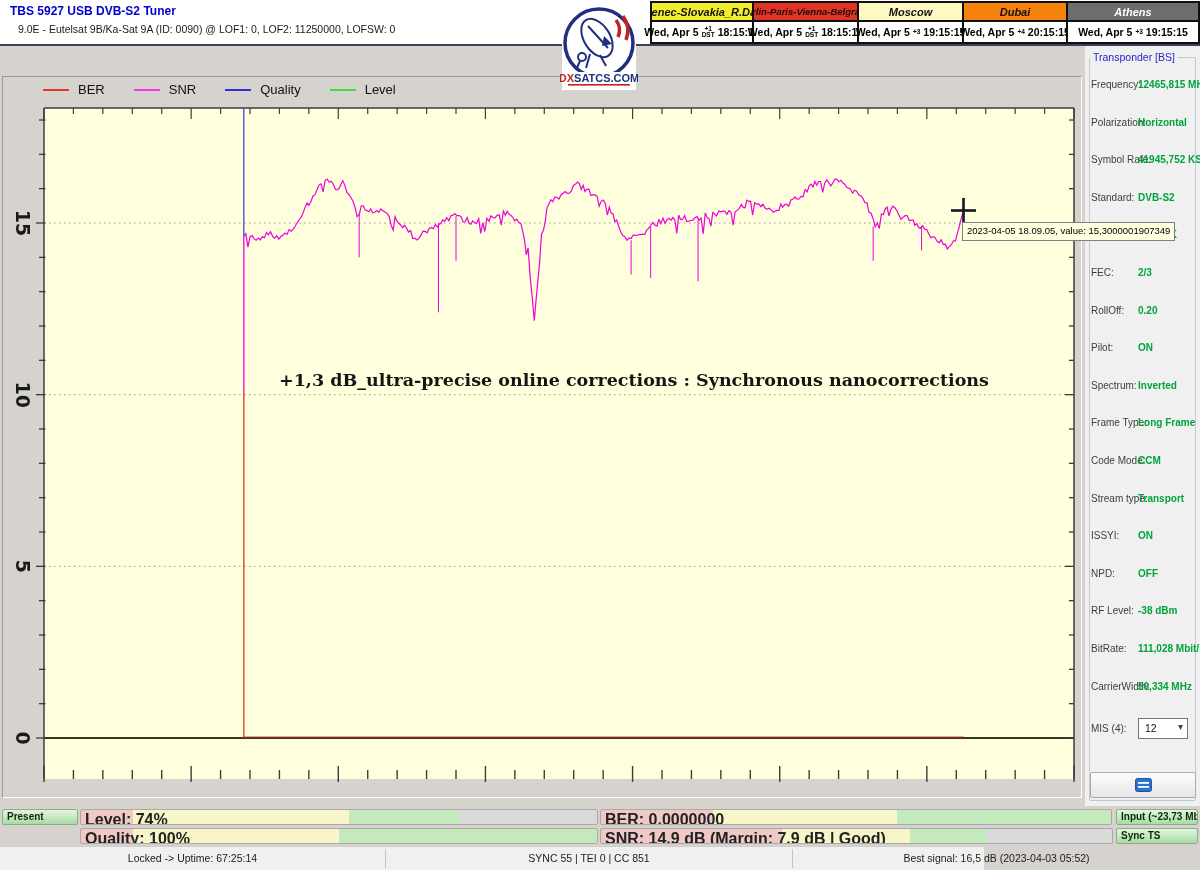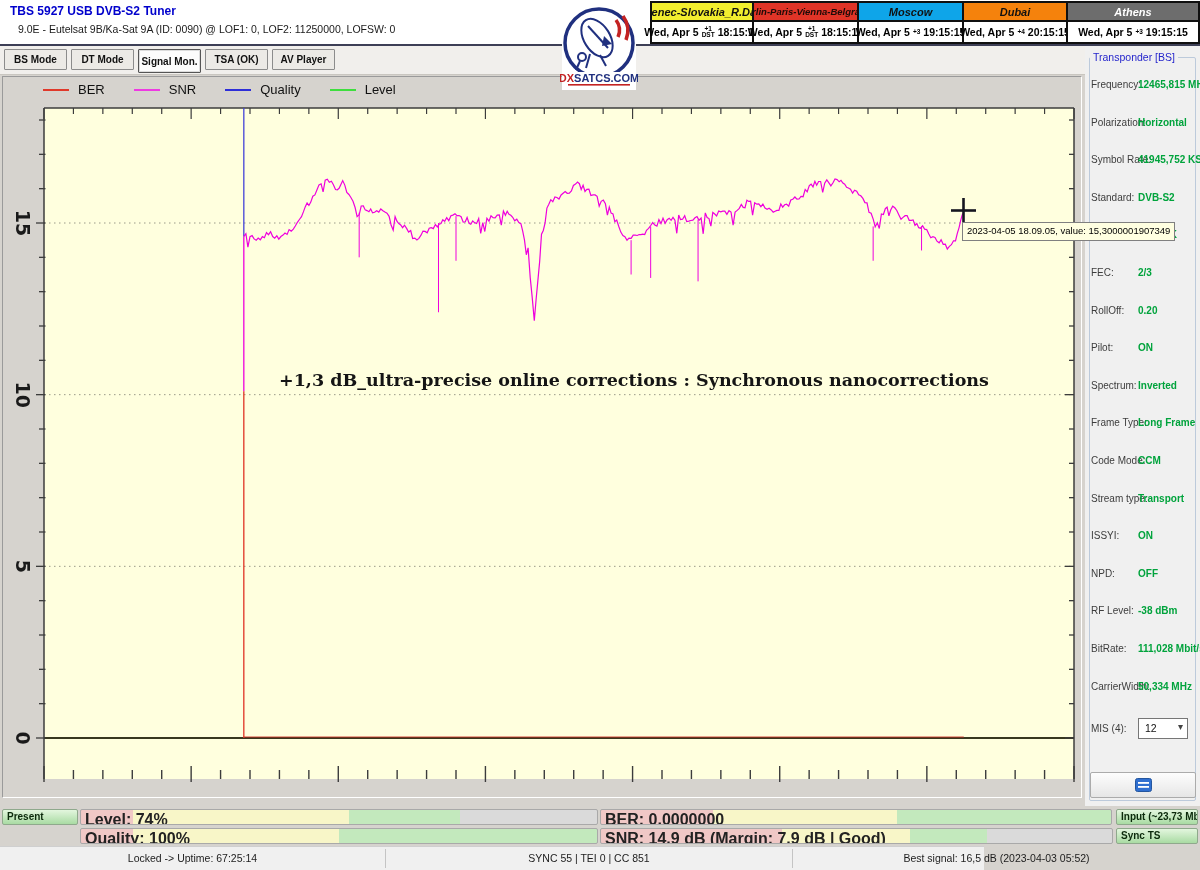--- a/index.html
+++ b/index.html
@@ -110,21 +110,21 @@
             <span>Wed, Apr 5</span>
             <span class="tz-stack">
               <span>+1</span>
               <span>DST</span>
             </span>
             <span>18:15:15</span>
           </div>
         </div>
 
         <div class="clock">
-          <div class="clock-name" style="background: #0ea5e9; color: rgb(17, 17, 17);">Moscow</div>
+          <div class="clock-name" style="background: #fef9c3; color: rgb(17, 17, 17);">Moscow</div>
           <div class="clock-time">
             <span>Wed, Apr 5</span>
             <span class="tz-stack">
               <span>+3</span>
               <span></span>
             </span>
             <span>19:15:15</span>
           </div>
         </div>
 
@@ -168,32 +168,20 @@
     </g>
     <g stroke="#c32222" stroke-width="3.5" fill="none">
       <path d="M56 18 q6 8 2 17"></path>
       <path d="M63 14 q8 11 3 24"></path>
     </g>
     <rect x="6" y="70" width="66" height="13" fill="#ffffff"></rect>
     <text x="39" y="80" text-anchor="middle" font-family="Liberation Sans, sans-serif" font-size="11" font-weight="bold"><tspan fill="#c32222">DX</tspan><tspan fill="#20307f">SATCS.COM</tspan></text>
     <rect x="8" y="82" width="62" height="1.6" fill="#c32222"></rect>
   </svg>
 
-  <div id="tabbar">
-
-      <button class="tab">BS Mode</button>
-
-      <button class="tab">DT Mode</button>
-
-      <button class="tab active">Signal Mon.</button>
-
-      <button class="tab">TSA (OK)</button>
-
-      <button class="tab">AV Player</button>
-    </div>
 
   <div id="chart-panel">
     <div id="legend">
 
         <span class="leg-line" style="border-top-color: rgb(224, 57, 42);"></span>
         <span class="leg-label">BER</span>
 
         <span class="leg-line" style="border-top-color: rgb(238, 58, 226);"></span>
         <span class="leg-label">SNR</span>
 

